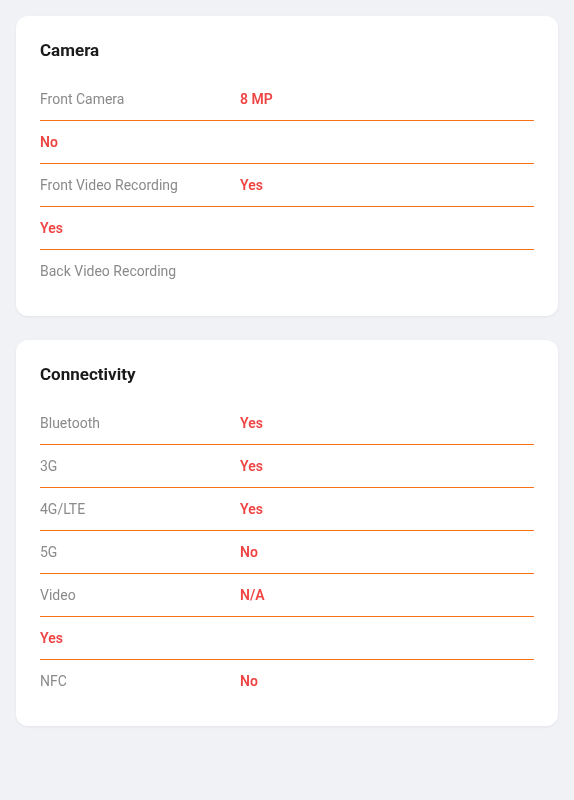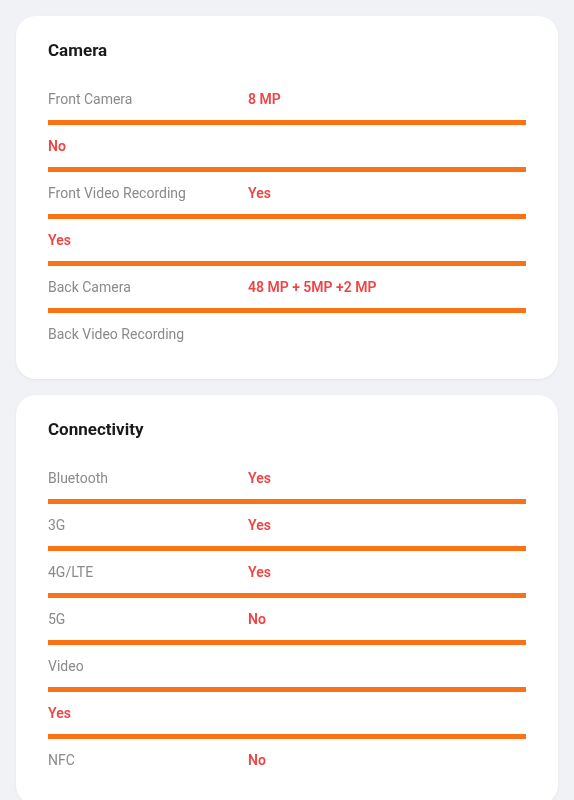--- a/index.html
+++ b/index.html
@@ -11,38 +11,38 @@
     body {
       background-color: #f0f2f5;
       font-family: -apple-system, BlinkMacSystemFont, 'Segoe UI', Roboto, sans-serif;
       width: 574px;
       min-height: 800px;
       padding: 16px;
     }
 
     .card {
       background: #ffffff;
-      border-radius: 20px;
-      padding: 24px 32px;
-      margin-bottom: 16px;
+      border-radius: 12px;
+      padding: 24px 24px;
+      margin-bottom: 24px;
       box-shadow: 0 1px 3px rgba(0,0,0,0.06);
     }
 
     .section-title {
       font-size: 17px;
       font-weight: 700;
       color: #1a1a1a;
       margin-bottom: 18px;
     }
 
     .spec-row {
       display: flex;
       align-items: center;
       padding: 13px 0;
-      border-bottom: 5px solid #f97316;
+      border-bottom: 1px solid #f97316;
     }
 
     .spec-row:last-child {
       border-bottom: none;
     }
 
     .spec-label {
       flex: 0 0 200px;
       font-size: 14px;
       color: #8a8a8a;
@@ -70,24 +70,20 @@
         <span class="spec-value">No</span>
       </div>
       <div class="spec-row">
         <span class="spec-label">Front Video Recording</span>
         <span class="spec-value">Yes</span>
       </div>
       <div class="spec-row">
         <span class="spec-value">Yes</span>
       </div>
       <div class="spec-row">
-        <span class="spec-label">Back Camera</span>
-        <span class="spec-value">48 MP + 5MP +2 MP</span>
-      </div>
-      <div class="spec-row">
         <span class="spec-label">Back Video Recording</span>
       </div>
     </div>
 </div>
 
 <div class="card">
   <div class="section-title">Connectivity</div>
   <div id="connectivity-specs">
       <div class="spec-row">
         <span class="spec-label">Bluetooth</span>
@@ -100,20 +96,21 @@
       <div class="spec-row">
         <span class="spec-label">4G/LTE</span>
         <span class="spec-value">Yes</span>
       </div>
       <div class="spec-row">
         <span class="spec-label">5G</span>
         <span class="spec-value">No</span>
       </div>
       <div class="spec-row">
         <span class="spec-label">Video</span>
+        <span class="spec-value">N/A</span>
       </div>
       <div class="spec-row">
         <span class="spec-value">Yes</span>
       </div>
       <div class="spec-row">
         <span class="spec-label">NFC</span>
         <span class="spec-value">No</span>
       </div>
     </div>
 </div>

